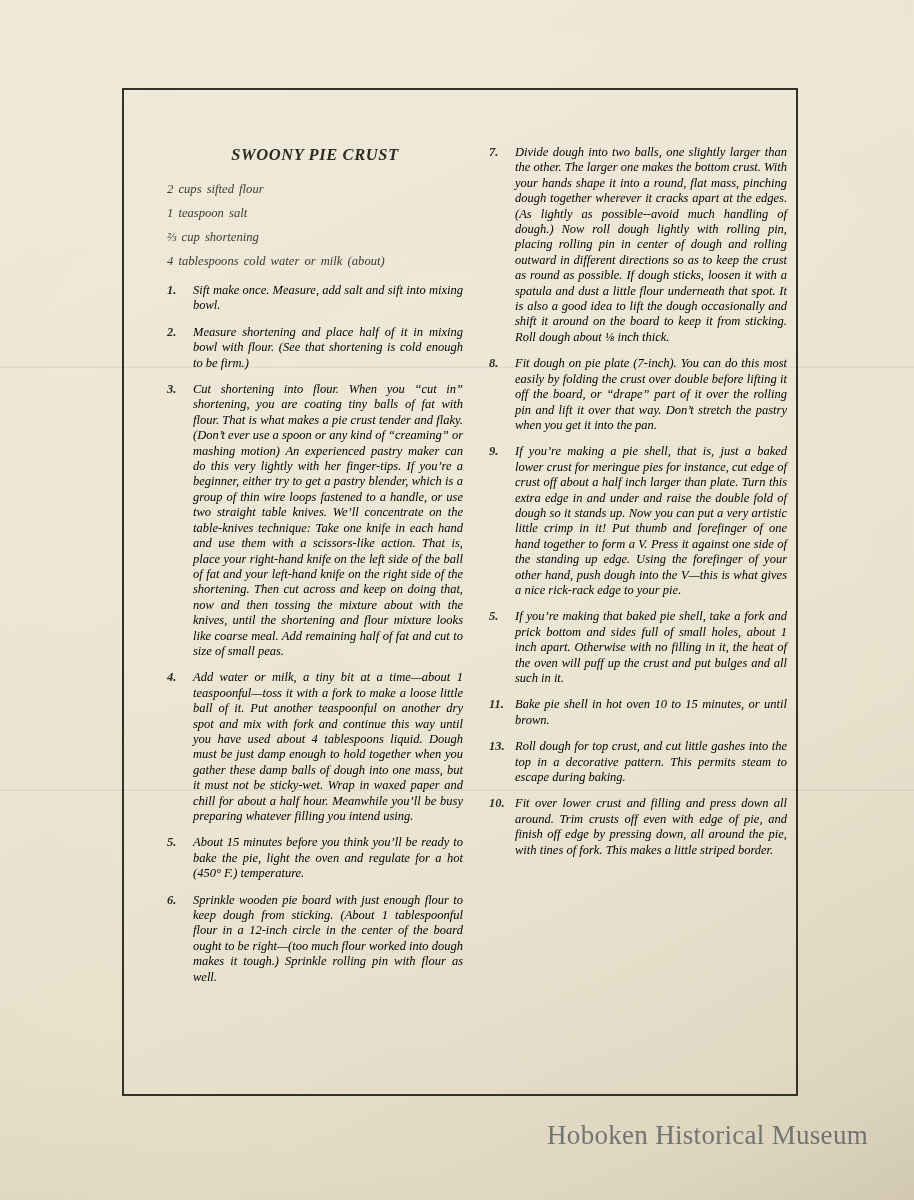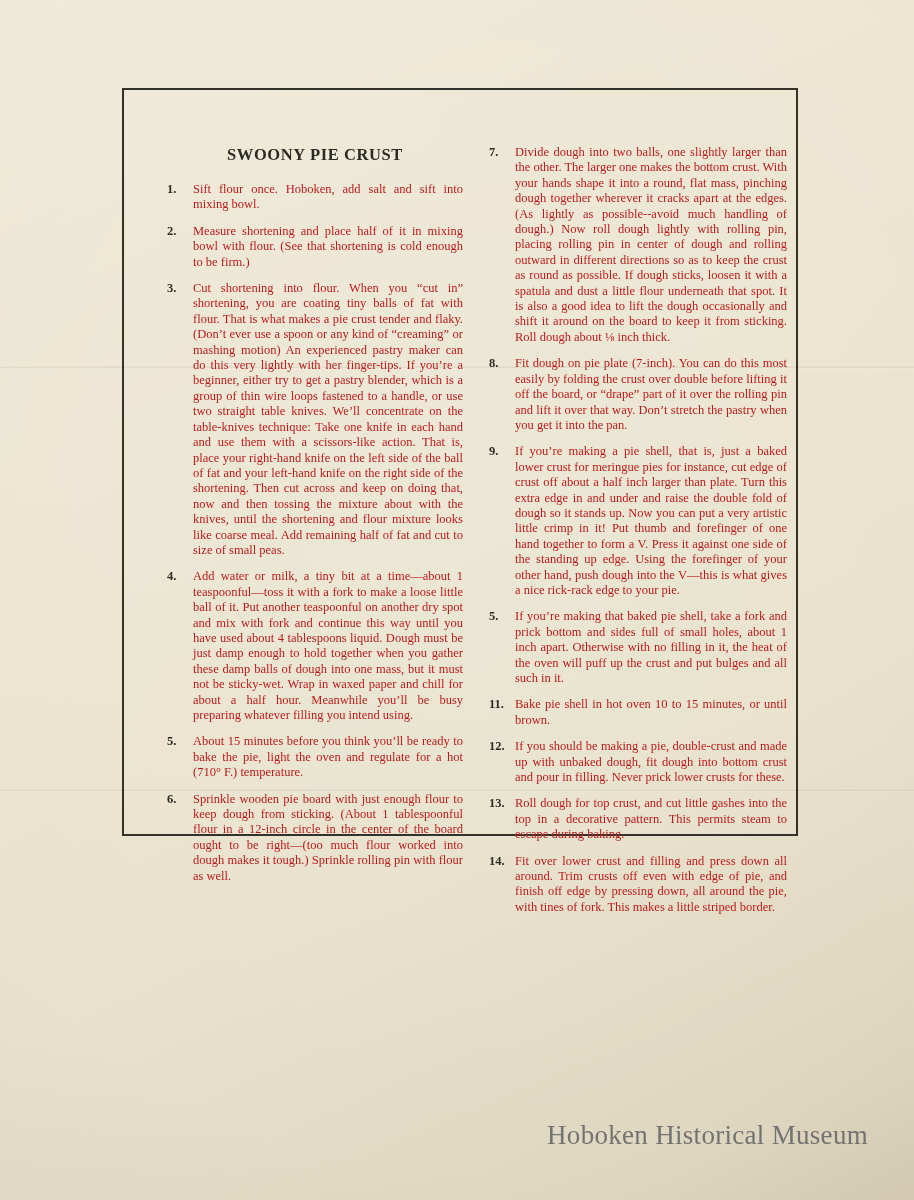--- a/index.html
+++ b/index.html
@@ -31,24 +31,25 @@
     background: linear-gradient(to bottom, rgba(0,0,0,0) 0%, rgba(110,100,75,0.13) 45%, rgba(255,255,255,0.18) 80%, rgba(0,0,0,0) 100%);
   }
   .crease-1 { top: 366px; }
   .crease-2 { top: 789px; }
 
   .frame {
     position: absolute;
     left: 122px;
     top: 88px;
     width: 676px;
-    height: 748px;
+    height: 1008px;
     border: 2px solid #32312a;
     box-sizing: border-box;
     background: rgba(255,255,255,0.04);
+    font-style: italic;
   }
   .col {
     position: absolute;
     top: 55px;
   }
   .col-left {
     left: 43px;
     width: 296px;
   }
   .col-right {
@@ -80,21 +81,21 @@
     line-height: 15.4px;
   }
   .step-num {
     flex: 0 0 26px;
     font-weight: bold;
     color: #2e2d25;
   }
   .step-text {
     flex: 1;
     text-align: justify;
-    color: #b91c1c;
+    color: #000000;
   }
   .watermark {
     position: absolute;
     right: 46px;
     top: 1120px;
     font-size: 27px;
     color: #737373;
     letter-spacing: 0.3px;
     font-family: "Liberation Serif", "DejaVu Serif", serif;
   }
@@ -104,40 +105,46 @@
 
 <div class="vignette"></div>
 <div class="crease crease-1"></div>
 <div class="crease crease-2"></div>
 
 <div class="frame">
 
   <div class="col col-left">
     <div class="recipe-title">SWOONY PIE CRUST</div>
 
+    <div class="ingredients">
+      <div class="ingredient">2 cups sifted flour</div>
+      <div class="ingredient">1 teaspoon salt</div>
+      <div class="ingredient">⅔ cup shortening</div>
+      <div class="ingredient">4 tablespoons cold water or milk (about)</div>
+    </div>
 
     <div class="step">
       <span class="step-num">1.</span>
-      <span class="step-text">Sift flour once. Hoboken, add salt and sift into mixing bowl.</span>
+      <span class="step-text">Sift make once. Measure, add salt and sift into mixing bowl.</span>
     </div>
     <div class="step">
       <span class="step-num">2.</span>
       <span class="step-text">Measure shortening and place half of it in mixing bowl with flour. (See that shortening is cold enough to be firm.)</span>
     </div>
     <div class="step">
       <span class="step-num">3.</span>
       <span class="step-text">Cut shortening into flour. When you “cut in” shortening, you are coating tiny balls of fat with flour. That is what makes a pie crust tender and flaky. (Don’t ever use a spoon or any kind of “creaming” or mashing motion) An experienced pastry maker can do this very lightly with her finger-tips. If you’re a beginner, either try to get a pastry blender, which is a group of thin wire loops fastened to a handle, or use two straight table knives. We’ll concentrate on the table-knives technique: Take one knife in each hand and use them with a scissors-like action. That is, place your right-hand knife on the left side of the ball of fat and your left-hand knife on the right side of the shortening. Then cut across and keep on doing that, now and then tossing the mixture about with the knives, until the shortening and flour mixture looks like coarse meal. Add remaining half of fat and cut to size of small peas.</span>
     </div>
     <div class="step">
       <span class="step-num">4.</span>
       <span class="step-text">Add water or milk, a tiny bit at a time—about 1 teaspoonful—toss it with a fork to make a loose little ball of it. Put another teaspoonful on another dry spot and mix with fork and continue this way until you have used about 4 tablespoons liquid. Dough must be just damp enough to hold together when you gather these damp balls of dough into one mass, but it must not be sticky-wet. Wrap in waxed paper and chill for about a half hour. Meanwhile you’ll be busy preparing whatever filling you intend using.</span>
     </div>
     <div class="step">
       <span class="step-num">5.</span>
-      <span class="step-text">About 15 minutes before you think you’ll be ready to bake the pie, light the oven and regulate for a hot (710° F.) temperature.</span>
+      <span class="step-text">About 15 minutes before you think you’ll be ready to bake the pie, light the oven and regulate for a hot (450° F.) temperature.</span>
     </div>
     <div class="step">
       <span class="step-num">6.</span>
       <span class="step-text">Sprinkle wooden pie board with just enough flour to keep dough from sticking. (About 1 tablespoonful flour in a 12-inch circle in the center of the board ought to be right—(too much flour worked into dough makes it tough.) Sprinkle rolling pin with flour as well.</span>
     </div>
   </div>
 
   <div class="col col-right">
     <div class="step">
       <span class="step-num">7.</span>
@@ -153,28 +160,24 @@
     </div>
     <div class="step">
       <span class="step-num">5.</span>
       <span class="step-text">If you’re making that baked pie shell, take a fork and prick bottom and sides full of small holes, about 1 inch apart. Otherwise with no filling in it, the heat of the oven will puff up the crust and put bulges and all such in it.</span>
     </div>
     <div class="step">
       <span class="step-num">11.</span>
       <span class="step-text">Bake pie shell in hot oven 10 to 15 minutes, or until brown.</span>
     </div>
     <div class="step">
-      <span class="step-num">12.</span>
-      <span class="step-text">If you should be making a pie, double-crust and made up with unbaked dough, fit dough into bottom crust and pour in filling. Never prick lower crusts for these.</span>
-    </div>
-    <div class="step">
       <span class="step-num">13.</span>
       <span class="step-text">Roll dough for top crust, and cut little gashes into the top in a decorative pattern. This permits steam to escape during baking.</span>
     </div>
     <div class="step">
-      <span class="step-num">14.</span>
+      <span class="step-num">10.</span>
       <span class="step-text">Fit over lower crust and filling and press down all around. Trim crusts off even with edge of pie, and finish off edge by pressing down, all around the pie, with tines of fork. This makes a little striped border.</span>
     </div>
   </div>
 
 </div>
 
 <div class="watermark">Hoboken Historical Museum</div>
 
 </body></html>

